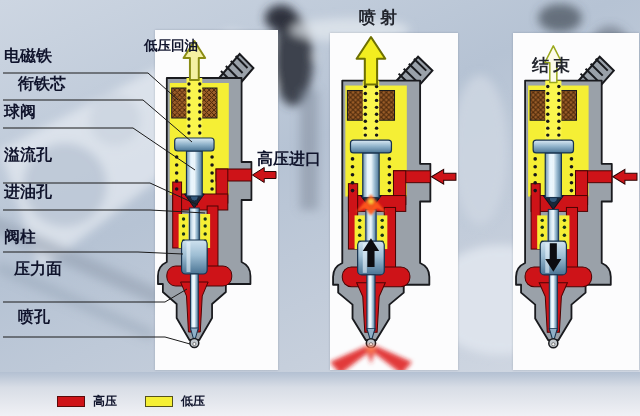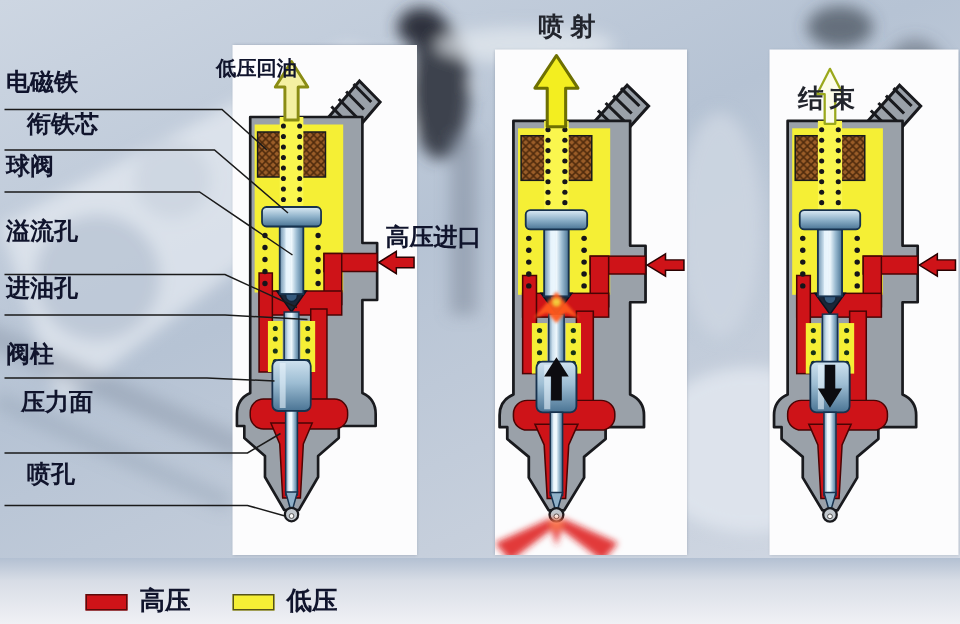--- a/index.html
+++ b/index.html
@@ -30,21 +30,21 @@
   .pl-0{left:4px;top:49px;} .pl-1{left:18px;top:77px;} .pl-2{left:4px;top:105px;}
   .pl-3{left:4px;top:148px;} .pl-4{left:4px;top:186px;font-family:Liberation Mono, monospace;} .pl-5{left:4px;top:230px;}
   .pl-6{left:14px;top:262px;} .pl-7{left:18px;top:310px;}
   .legend{
     position:absolute;left:57px;top:394px;z-index:3;
     display:flex;align-items:center;
   }
   .swatch{width:26px;height:9px;display:inline-block;}
   .swatch-high{background:#ce1318;border:1.5px solid #5a0a0a;}
   .swatch-low{background:#f5ef35;border:1.5px solid #55521a;margin-left:28px;}
-  .legend-text{font-size:17px;font-weight:700;color:#10142c;margin-left:8px;line-height:14px;}
+  .legend-text{font-size:12px;font-weight:700;color:#10142c;margin-left:8px;line-height:14px;}
 </style>
 </head>
 <body>
 
 <div class="canvas">
 
   <svg class="bg-svg" width="640" height="416" viewBox="0 0 640 416">
     <defs>
       <pattern id="coilHatch" width="5" height="5" patternUnits="userSpaceOnUse">
         <rect width="5" height="5" fill="#9b5d28"></rect>

